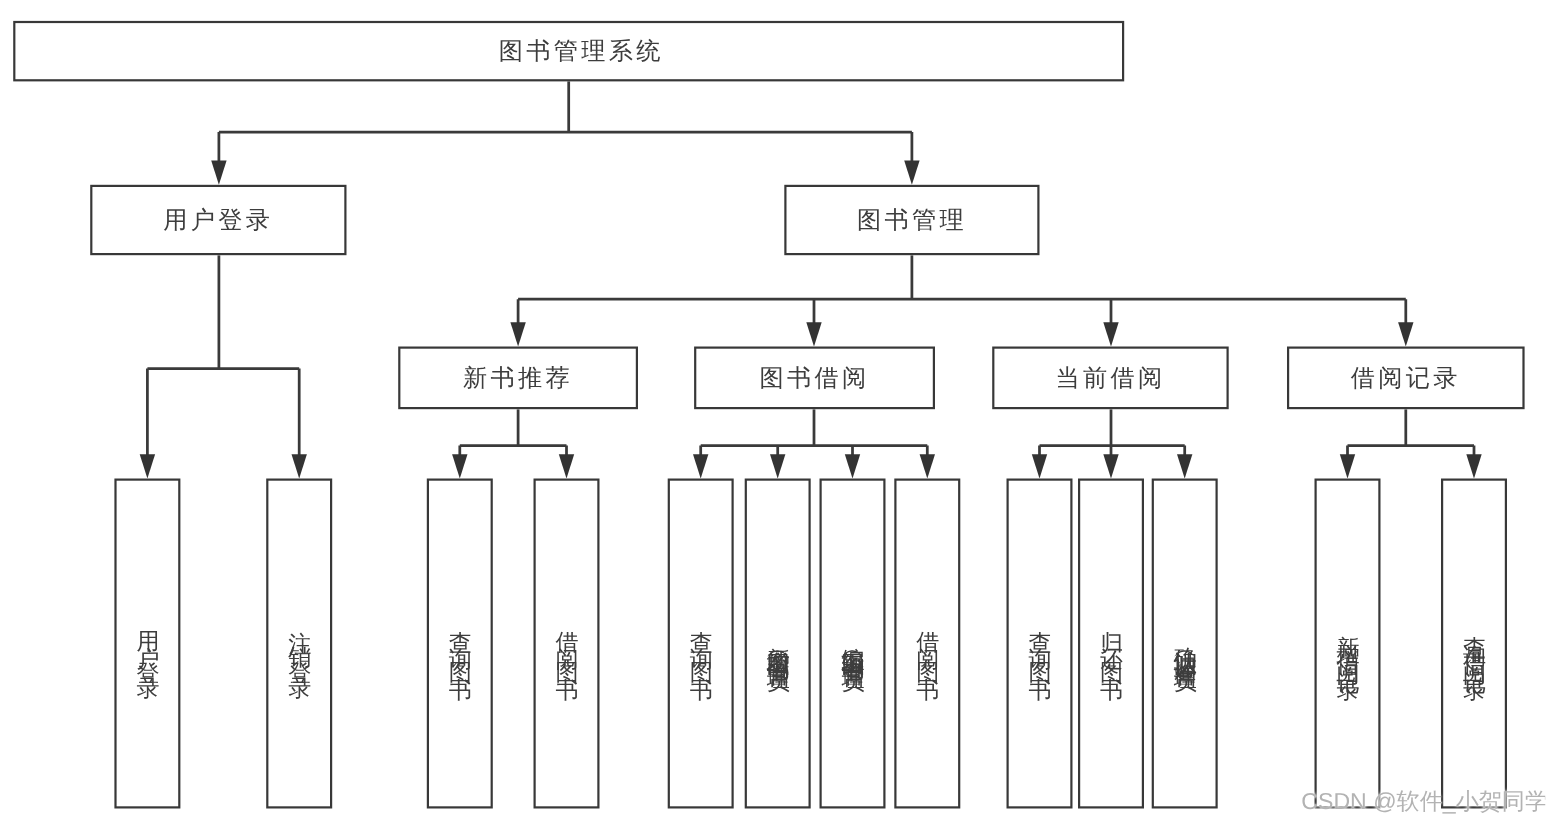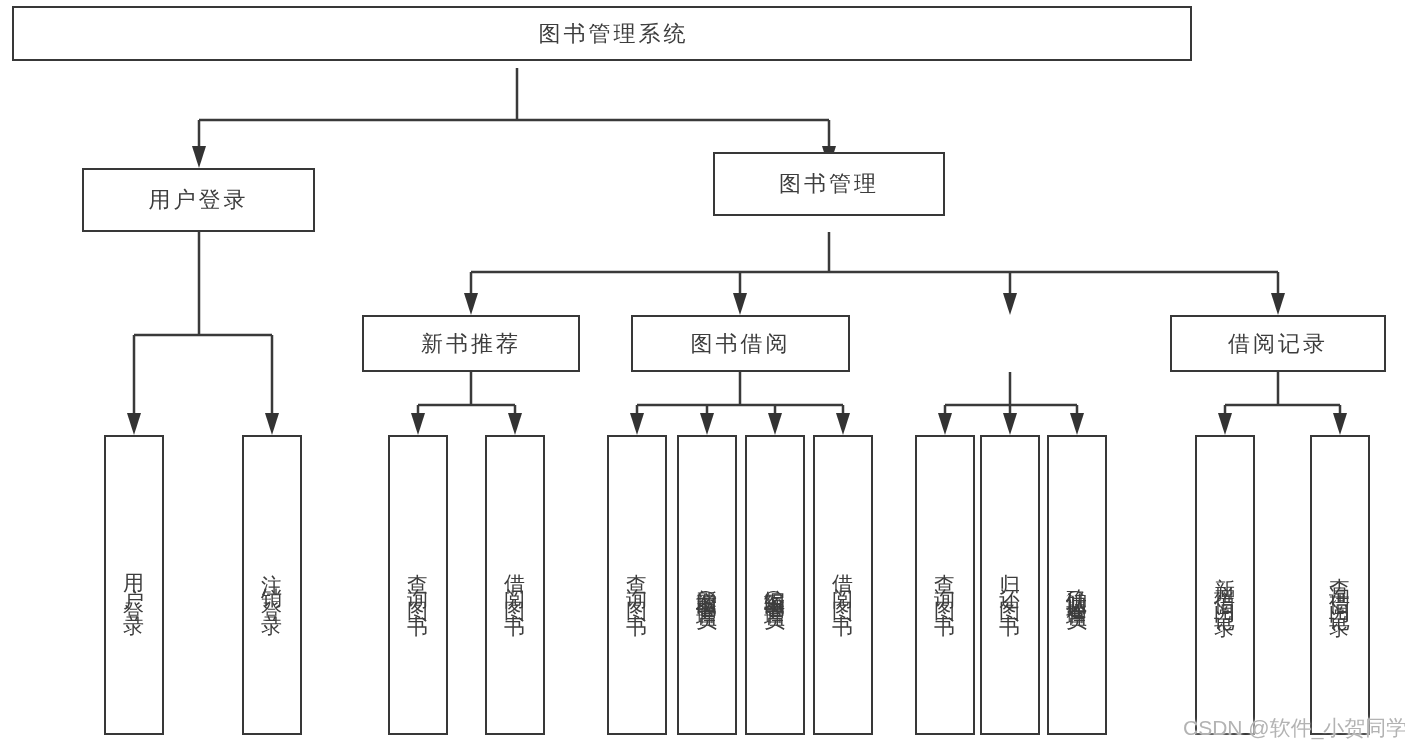--- a/index.html
+++ b/index.html
@@ -76,27 +76,28 @@
     <path d="M1010,372 V405 M945,405 H1077 M945,405 V417 M1010,405 V417 M1077,405 V417"></path>
     <polygon points="938,413 952,413 945,435"></polygon>
     <polygon points="1003,413 1017,413 1010,435"></polygon>
     <polygon points="1070,413 1084,413 1077,435"></polygon>
 
     <path d="M1278,372 V405 M1225,405 H1340 M1225,405 V417 M1340,405 V417"></path>
     <polygon points="1218,413 1232,413 1225,435"></polygon>
     <polygon points="1333,413 1347,413 1340,435"></polygon>
   </svg>
 
-  <div class="box hbox" style="left:12px;top:6px;width:1180px;height:55px;padding-left:23px;">图书管理系统</div>
+  <div class="box hbox" style="left:12px;top:19px;width:1010px;height:55px;padding-left:23px;">图书管理系统</div>
 
   <div class="box hbox" style="left:82px;top:168px;width:233px;height:64px;">用户登录</div>
-  <div class="box hbox" style="left:713px;top:152px;width:232px;height:64px;">图书管理</div>
+  <div class="box hbox" style="left:713px;top:168px;width:232px;height:64px;">图书管理</div>
 
   <div class="box hbox" style="left:362px;top:315px;width:218px;height:57px;">新书推荐</div>
   <div class="box hbox" style="left:631px;top:315px;width:219px;height:57px;">图书借阅</div>
+  <div class="box hbox" style="left:902px;top:315px;width:215px;height:57px;">当前借阅</div>
   <div class="box hbox" style="left:1170px;top:315px;width:216px;height:57px;">借阅记录</div>
 
   <div class="box leaf" style="left:104px;top:435px;width:60px;height:300px;">用户登录</div>
   <div class="box leaf" style="left:242px;top:435px;width:60px;height:300px;">注销登录</div>
   <div class="box leaf" style="left:388px;top:435px;width:60px;height:300px;">查询图书</div>
   <div class="box leaf" style="left:485px;top:435px;width:60px;height:300px;">借阅图书</div>
   <div class="box leaf" style="left:607px;top:435px;width:60px;height:300px;">查询图书</div>
   <div class="box leaf len9" style="left:677px;top:435px;width:60px;height:300px;">新增图书（管理员）</div>
   <div class="box leaf len9" style="left:745px;top:435px;width:60px;height:300px;">编辑图书（管理员）</div>
   <div class="box leaf" style="left:813px;top:435px;width:60px;height:300px;">借阅图书</div>

